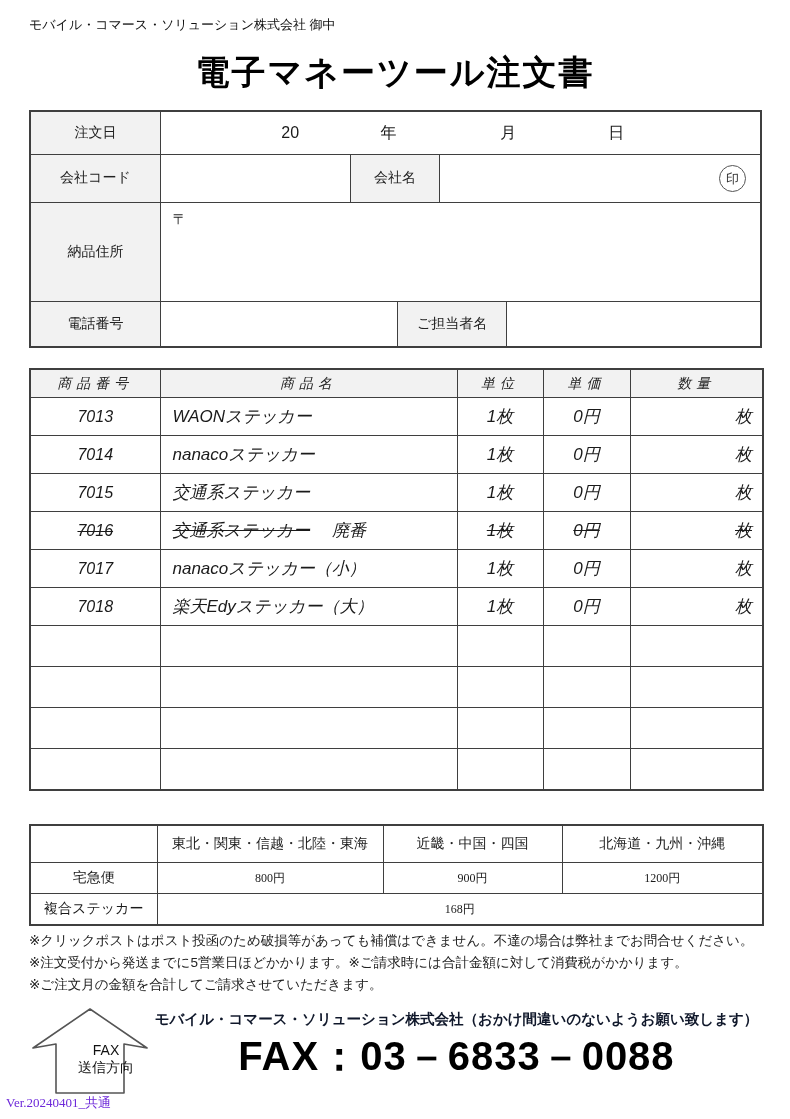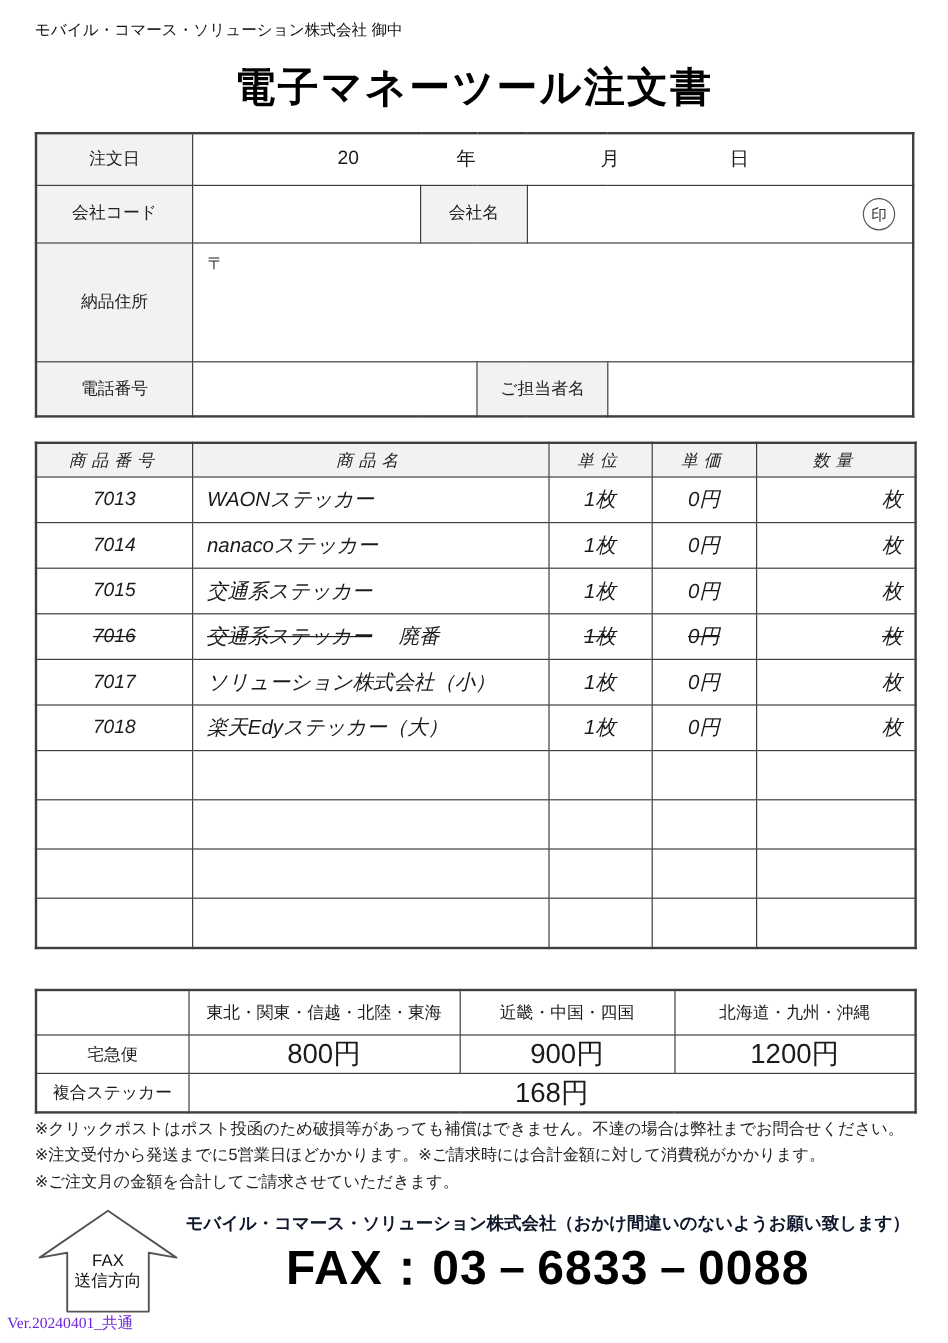--- a/index.html
+++ b/index.html
@@ -37,29 +37,29 @@
   .cell-qty{text-align:right;padding-right:10px;font-size:17px;}
   .note-sep{margin-left:22px;}
   tr.struck .strikeable{text-decoration:line-through;}
   .prod-tbl tr.empty td{height:40px;}
   
   .ship-heading{position:absolute;left:0;top:794px;width:100%;text-align:center;
     font-size:16px;font-weight:bold;color:#000;}
   .ship-tbl{top:824px;}
   .ship-tbl td{height:30px;text-align:center;}
   .ship-tbl .hdr-row td{height:36px;font-size:14px;}
-  .ship-tbl .price{font-size:23px;}
+  .ship-tbl .price{font-size:12px;font-family:Liberation Serif, serif;}
   .ship-tbl .slabel{font-size:14px;}
   
   .notes{position:absolute;left:29px;top:930px;width:740px;font-size:13.5px;line-height:22px;color:#222;}
   
   .fax-row{position:absolute;left:29px;top:1006px;width:733px;display:flex;align-items:flex-start;}
   .fax-arrow{position:relative;width:122px;height:90px;flex:0 0 auto;}
   .fax-arrow svg{position:absolute;left:0;top:0;}
-  .fax-arrow .arrow-text{position:absolute;left:0;top:36px;width:100%;text-align:center;
+  .fax-arrow .arrow-text{position:absolute;left:16px;top:36px;width:100%;text-align:center;
     font-size:14px;line-height:17px;color:#111;}
   .fax-right{flex:1;text-align:center;}
   .fax-company{font-size:14.5px;font-weight:bold;color:#0f172a;margin-top:4px;}
   .fax-number{font-size:40px;font-weight:bold;color:#000;letter-spacing:1px;margin-top:0px;}
   .version{position:absolute;left:6px;top:1094px;font-size:13px;color:#6d28d9;font-family:Liberation Serif, serif;}
 </style>
 </head>
 <body>
 
 <div class="page">
@@ -144,21 +144,21 @@
     </tr>
     <tr class="struck">
       <td class="cell-code"><span class="strikeable">7016</span></td>
       <td class="cell-name"><span class="strikeable">交通系ステッカー</span><span class="note-sep">廃番</span></td>
       <td class="cell-unit"><span class="strikeable">1枚</span></td>
       <td class="cell-price"><span class="strikeable">0円</span></td>
       <td class="cell-qty"><span class="strikeable">枚</span></td>
     </tr>
     <tr>
       <td class="cell-code"><span class="strikeable">7017</span></td>
-      <td class="cell-name"><span class="strikeable">ソリューション株式会社（小）</span><span class="note-sep"></span></td>
+      <td class="cell-name"><span class="strikeable">nanacoステッカー（小）</span><span class="note-sep"></span></td>
       <td class="cell-unit"><span class="strikeable">1枚</span></td>
       <td class="cell-price"><span class="strikeable">0円</span></td>
       <td class="cell-qty"><span class="strikeable">枚</span></td>
     </tr>
     <tr>
       <td class="cell-code"><span class="strikeable">7018</span></td>
       <td class="cell-name"><span class="strikeable">楽天Edyステッカー（大）</span><span class="note-sep"></span></td>
       <td class="cell-unit"><span class="strikeable">1枚</span></td>
       <td class="cell-price"><span class="strikeable">0円</span></td>
       <td class="cell-qty"><span class="strikeable">枚</span></td>

